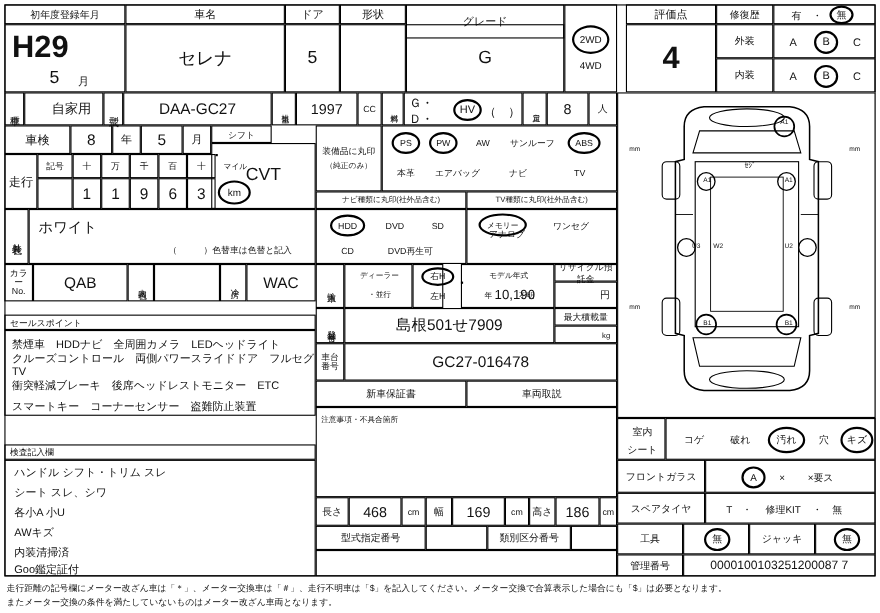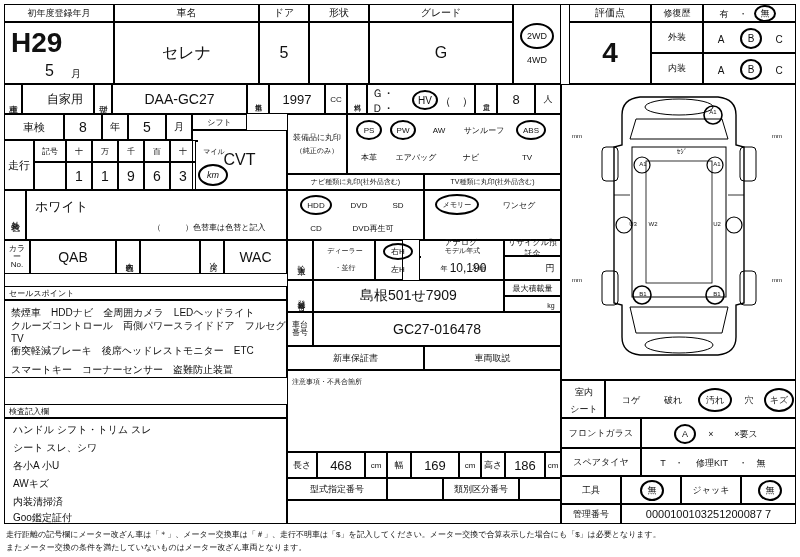--- a/index.html
+++ b/index.html
@@ -42,21 +42,21 @@
 
   <div class="bx bd ctr t10" style="left:114px;top:4px;width:145px;height:18px;">車名</div>
   <div class="bx bd ctr t16" style="left:114px;top:22px;width:145px;height:62px;">セレナ</div>
 
   <div class="bx bd ctr t10" style="left:259px;top:4px;width:50px;height:18px;">ドア</div>
   <div class="bx bd ctr t16" style="left:259px;top:22px;width:50px;height:62px;">5</div>
 
   <div class="bx bd ctr t10" style="left:309px;top:4px;width:60px;height:18px;">形状</div>
   <div class="bx bd ctr t16" style="left:309px;top:22px;width:60px;height:62px;"></div>
 
-  <div class="bx bd ctr t10" style="left:369px;top:4px;width:144px;height:18px;">グレード</div>
+  <div class="bx bd ctr t10" style="left:369px;top:4px;width:144px;height:31px;">グレード</div>
   <div class="bx bd ctr t16" style="left:369px;top:22px;width:144px;height:62px;">G</div>
 
   <div class="bx bd vctr" style="left:513px;top:4px;width:48px;height:80px;">
     <div class="circ t9" style="width:30px;height:22px;">2WD</div>
     <div class="t9" style="margin-top:6px;">4WD</div>
   </div>
 
   <div class="bx bd ctr t9 vert" style="left:4px;top:84px;width:18px;height:30px;">車種</div>
   <div class="bx bd ctr t12" style="left:22px;top:84px;width:72px;height:30px;padding-left:14px;">自家用</div>
   <div class="bx bd ctr t9 vert" style="left:94px;top:84px;width:18px;height:30px;">型式</div>
@@ -96,21 +96,21 @@
   <div class="bx bd ctr t8" style="left:92px;top:140px;width:26px;height:22px;">万</div>
   <div class="bx bd ctr t14" style="left:92px;top:162px;width:26px;height:28px;">1</div>
   <div class="bx bd ctr t8" style="left:118px;top:140px;width:26px;height:22px;">千</div>
   <div class="bx bd ctr t14" style="left:118px;top:162px;width:26px;height:28px;">9</div>
   <div class="bx bd ctr t8" style="left:144px;top:140px;width:26px;height:22px;">百</div>
   <div class="bx bd ctr t14" style="left:144px;top:162px;width:26px;height:28px;">6</div>
   <div class="bx bd ctr t8" style="left:170px;top:140px;width:26px;height:22px;">十</div>
   <div class="bx bd ctr t14" style="left:170px;top:162px;width:26px;height:28px;">3</div>
   <div class="bx bd ctr t7" style="left:196px;top:140px;width:0px;height:0px;"></div>
   <div class="bx ctr t7" style="left:196px;top:146px;width:36px;height:12px;">マイル</div>
-  <div class="bx circ ctr t9" style="left:198px;top:164px;width:30px;height:22px;font-style:italic;">km</div>
+  <div class="bx circ ctr t9" style="left:198px;top:164px;width:30px;height:22px;">km</div>
 
   <div class="bx bd ctr t9" style="left:4px;top:190px;width:22px;height:50px;">
       <span class="vert t9">外装色</span>
     </div>
   <div class="bx bd" style="left:26px;top:190px;width:261px;height:50px;">
     <div class="bx lft t13" style="left:8px;top:6px;width:130px;height:20px;">ホワイト</div>
     <div class="bx lft t8" style="left:126px;top:28px;width:160px;height:16px;">（　　　）色替車は色替と記入</div>
   </div>
 
   <div class="bx bd ctr t8" style="left:4px;top:240px;width:26px;height:34px;">
@@ -149,21 +149,21 @@
   <div class="bx bd" style="left:287px;top:190px;width:137px;height:50px;">
     <div class="bx circ ctr t8" style="left:12px;top:4px;width:32px;height:20px;">HDD</div>
     <div class="bx ctr t8" style="left:56px;top:4px;width:30px;height:20px;">DVD</div>
     <div class="bx ctr t8" style="left:96px;top:4px;width:28px;height:20px;">SD</div>
     <div class="bx ctr t8" style="left:12px;top:28px;width:32px;height:18px;">CD</div>
     <div class="bx ctr t8" style="left:50px;top:28px;width:70px;height:18px;">DVD再生可</div>
   </div>
   <div class="bx bd" style="left:424px;top:190px;width:137px;height:50px;">
     <div class="bx circ ctr t7" style="left:10px;top:3px;width:44px;height:21px;">メモリー</div>
     <div class="bx ctr t8" style="left:66px;top:4px;width:56px;height:20px;">ワンセグ</div>
-    <div class="bx ctr t8" style="left:12px;top:42px;width:48px;height:18px;">アナログ</div>
+    <div class="bx ctr t8" style="left:12px;top:12px;width:48px;height:18px;">アナログ</div>
   </div>
 
   <div class="bx bd ctr t8" style="left:287px;top:240px;width:26px;height:40px;">
       <span class="vert t8">輸入車</span>
     </div>
   <div class="bx bd" style="left:313px;top:240px;width:62px;height:40px;">
     <div class="bx ctr t7" style="left:0;top:3px;width:62px;height:14px;">ディーラー</div>
     <div class="bx ctr t7" style="left:0;top:20px;width:62px;height:14px;">・並行</div>
   </div>
   <div class="bx bd" style="left:375px;top:240px;width:28px;height:40px;">

